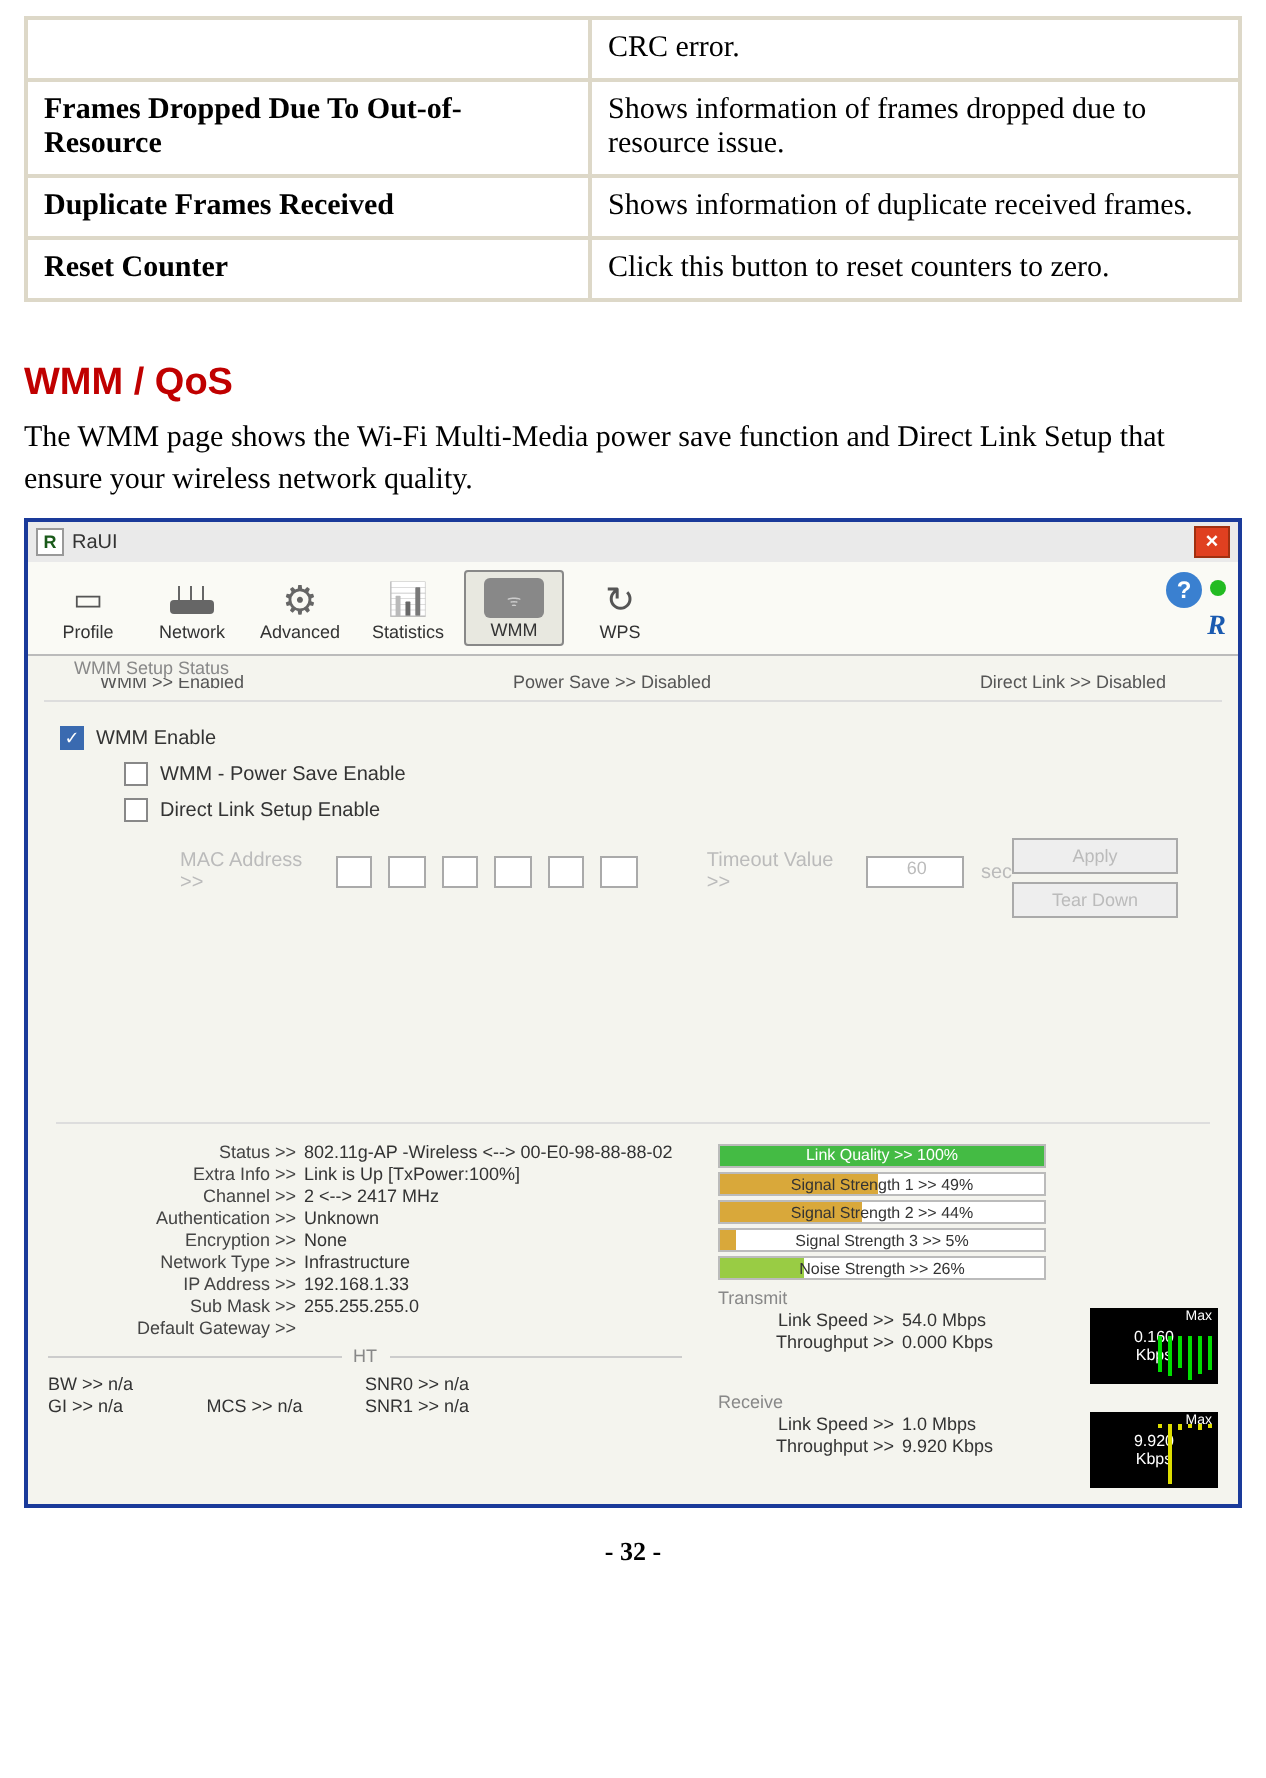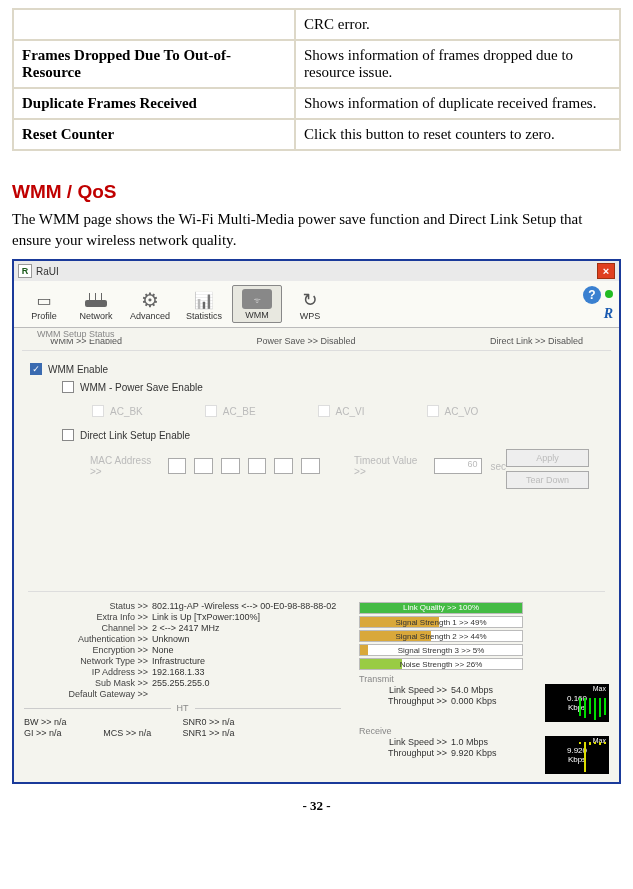--- a/index.html
+++ b/index.html
@@ -36,21 +36,21 @@
     .chk-row { display: flex; align-items: center; gap: 6px; margin: 6px 0 6px 2px; }
     .chk-row.indent1 { margin-left: 34px; }
     .chk { width: 12px; height: 12px; border: 1px solid #888; background: #fff; display: inline-flex; align-items: center; justify-content: center; font-size: 9px; line-height: 1; }
     .chk.checked { background: #3a6ab0; border-color: #3a6ab0; }
     .chk.checked::after { content: '✓'; color: #fff; font-size: 9px; }
     .disabled-text { color: #bbb; }
     .ac-row { display: flex; gap: 60px; margin-left: 62px; }
     
     .mac-row { display: flex; align-items: center; gap: 8px; margin: 8px 0 0 62px; justify-content: flex-end; }
     .mac-input { width: 20px; height: 16px; border: 1px solid #aaa; background: #fff; }
-    .timeout-input { width: 52px; height: 16px; border: 1px solid #aaa; background: #fff; text-align: right; padding-right: 4px; color: #bbb; font-size: 9px; }
+    .timeout-input { width: 52px; height: 16px; border: 1px solid #aaa; background: #fff; text-align: right; padding-right: 18px; color: #bbb; font-size: 9px; }
     .btn { width: 83px; height: 18px; border: 1px solid #aaa; background: #eee; font-size: 9px; color: #bbb; text-align: center; line-height: 16px; margin: 2px 0; }
     .btn-col { display: flex; flex-direction: column; margin-left: auto; margin-right: 16px; }
     
     .divider-line { border-top: 1px solid #ddd; margin: 90px 14px 4px 14px; }
     
     .lower { display: flex; padding: 4px 10px 8px 10px; gap: 18px; }
     .lower-left { flex: 1; font-size: 9px; }
     .info-row { display: flex; margin: 1px 0; }
     .info-label { width: 128px; text-align: right; color: #444; padding-right: 4px; }
     .info-val { color: #333; }
@@ -180,38 +180,20 @@
 
   <div class="wmm-block">
     <div class="chk-row">
       <span class="chk checked"></span>
       <span>WMM Enable</span>
     </div>
     <div class="chk-row indent1">
       <span class="chk"></span>
       <span>WMM - Power Save Enable</span>
     </div>
-    <div class="ac-row">
-      <div class="chk-row">
-          <span class="chk" style="border-color:#ddd;"></span>
-          <span class="disabled-text">AC_BK</span>
-        </div>
-      <div class="chk-row">
-          <span class="chk" style="border-color:#ddd;"></span>
-          <span class="disabled-text">AC_BE</span>
-        </div>
-      <div class="chk-row">
-          <span class="chk" style="border-color:#ddd;"></span>
-          <span class="disabled-text">AC_VI</span>
-        </div>
-      <div class="chk-row">
-          <span class="chk" style="border-color:#ddd;"></span>
-          <span class="disabled-text">AC_VO</span>
-        </div>
-    </div>
     <div class="chk-row indent1">
       <span class="chk"></span>
       <span>Direct Link Setup Enable</span>
     </div>
     <div style="display:flex; align-items:flex-start;">
       <div class="mac-row">
         <span class="disabled-text">MAC Address &gt;&gt;</span>
         <div class="mac-input"></div>
         <div class="mac-input"></div>
         <div class="mac-input"></div>

